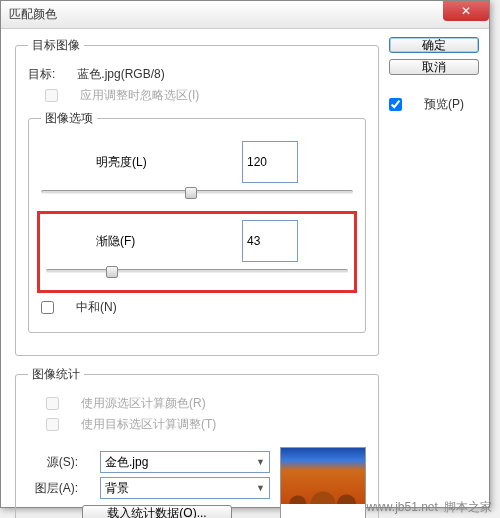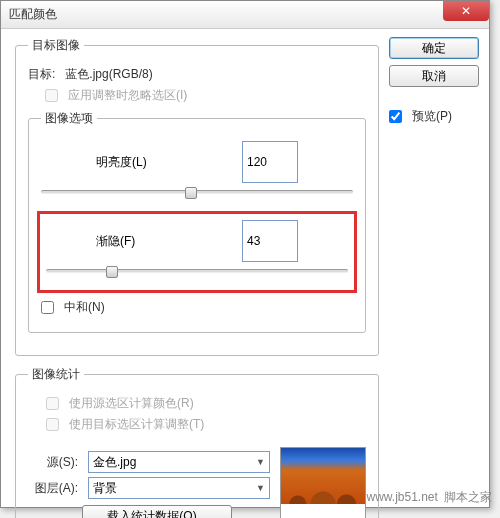--- a/index.html
+++ b/index.html
@@ -7,43 +7,43 @@
 .window{width:490px;height:508px;background:#fff;border:1px solid #888;box-shadow:2px 2px 6px rgba(0,0,0,.3);position:relative}
 .titlebar{height:28px;background:linear-gradient(#fff,#e8e8e8);border-bottom:1px solid #ccc;display:flex;align-items:center;padding-left:8px;position:relative}
 .title{color:#333}
 .closebtn{position:absolute;right:0;top:0;width:46px;height:20px;background:linear-gradient(#e46666,#c83030);color:#fff;display:flex;align-items:center;justify-content:center;border-radius:0 0 4px 4px;font-size:13px;cursor:pointer}
 .content{display:flex;padding:8px 10px 8px 14px;gap:10px}
 .left{flex:1}
 .right{width:90px;display:flex;flex-direction:column;gap:6px;align-items:stretch}
 fieldset{border:1px solid #bbb;border-radius:3px;padding:8px 12px 12px;margin-bottom:10px;position:relative}
 legend{padding:0 4px;color:#333;background:#fff}
 fieldset.inner{border:1px solid #bbb;margin-top:6px}
-.row{display:flex;align-items:center;gap:10px;margin:4px 0}
+.row{display:flex;align-items:center;gap:22px;margin:4px 0}
 .lbl{color:#333}
 .cb{width:13px;height:13px}
 .disabled{color:#a8a8a8}
 .slider-wrap{margin:6px 0 10px}
 .slider-head{display:flex;align-items:center;justify-content:center;gap:56px;margin-bottom:4px}
 .slider-head .sl-lbl{width:90px;text-align:left}
 .numbox{width:56px;height:20px;border:1px solid #7a9ac9;background:#fff;text-align:left;padding:20px 4px}
 .numbox.sel{background:#3399ff;color:#fff}
 .track{position:relative;height:14px}
 .rail{height:4px;border-top:1px solid #999;border-bottom:1px solid #eee;background:#dcdcdc;position:relative;top:3px;border-radius:2px}
 .thumb{position:absolute;top:0;width:12px;height:12px;background:linear-gradient(#f8f8f8,#cfcfcf);border:1px solid #888;border-radius:2px;transform:translateX(-50%)}
 .hl{border:3px solid #e03030;padding:6px 6px 10px;margin:2px -4px 6px}
-.btn{height:22px;border:1px solid #888;border-radius:3px;background:linear-gradient(#fdfdfd,#e6e6e6);cursor:pointer;display:flex;align-items:center;justify-content:center;padding:0 8px}
+.btn{height:16px;border:1px solid #888;border-radius:3px;background:linear-gradient(#fdfdfd,#e6e6e6);cursor:pointer;display:flex;align-items:center;justify-content:center;padding:0 8px}
 .btn.primary{border:1px solid #3c7fb1;box-shadow:0 0 0 1px #a6d0e7 inset}
 .select{flex:1;height:22px;border:1px solid #7a9ac9;background:#fff;display:flex;align-items:center;justify-content:space-between;padding:0 4px;cursor:pointer}
 .select .arr{font-size:9px;color:#555}
 .thumbimg{width:86px;height:76px;border:1px solid #999;background:#fff;display:flex;flex-direction:column}
 .timg-top{flex:1;background:linear-gradient(to bottom,#1a4aa8 0%,#3a7ae0 22%,#d06a1a 40%,#c24a0c 100%);position:relative;overflow:hidden}
 .timg-top::after{content:"";position:absolute;bottom:0;left:0;right:0;height:26px;background:radial-gradient(circle at 20% 100%,#8a3a0a 0 8px,transparent 9px),radial-gradient(circle at 50% 100%,#a0480e 0 12px,transparent 13px),radial-gradient(circle at 78% 100%,#8a3a0a 0 9px,transparent 10px)}
 .timg-bot{height:18px;background:#fff}
 .stats-btns{display:flex;flex-direction:column;gap:6px;margin-top:6px;width:150px}
-.footer{position:absolute;bottom:12px;right:8px;color:#888;font-size:11px}
+.footer{position:absolute;bottom:2px;right:8px;color:#888;font-size:11px}
 </style>
 </head>
 <body>
 
 <div class="window">
   <div class="titlebar">
     <span class="title">匹配颜色</span>
     <div class="closebtn">
         <span>✕</span>
       </div>

